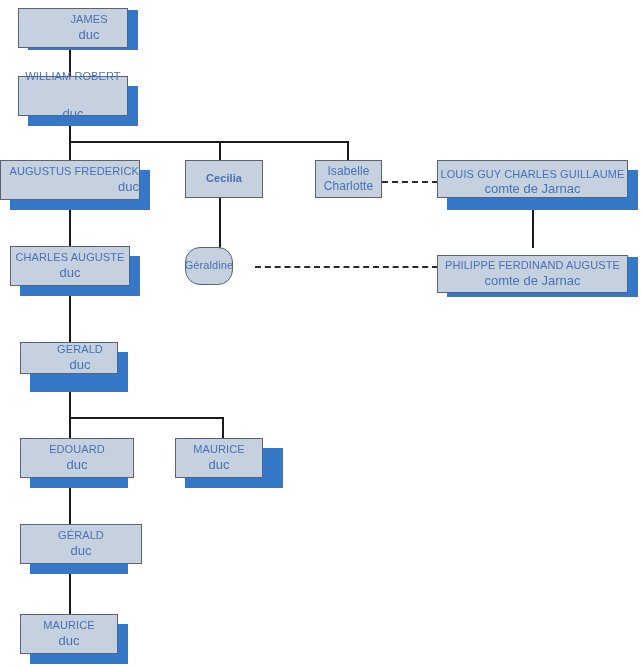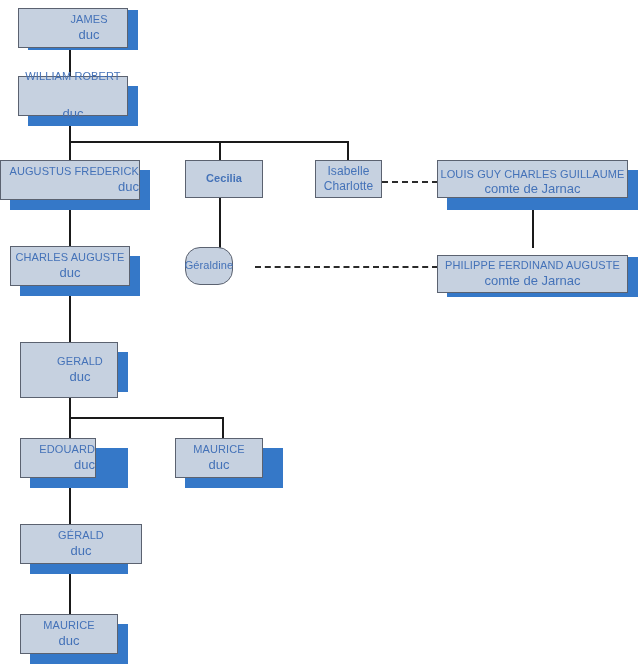--- a/index.html
+++ b/index.html
@@ -151,26 +151,26 @@
 
   <div class="node" style="left:185px; top:247px; width:48px; height:38px;border-radius:15px;">
     <span class="nm">Géraldine</span>
   </div>
 
   <div class="node" style="left:437px; top:247px; width:191px; height:38px;margin-top:8px;">
     <span class="nm">PHILIPPE FERDINAND AUGUSTE</span>
     <span class="ttl">comte de Jarnac</span>
   </div>
 
-  <div class="node" style="left:20px; top:342px; width:98px; height:56px;padding-left:22px;">
+  <div class="node" style="left:20px; top:342px; width:98px; height:32px;padding-left:22px;">
     <span class="nm">GERALD</span>
     <span class="ttl">duc</span>
   </div>
 
-  <div class="node" style="left:20px; top:438px; width:76px; height:40px;align-items:flex-end;">
+  <div class="node" style="left:20px; top:438px; width:114px; height:40px;">
     <span class="nm">EDOUARD</span>
     <span class="ttl">duc</span>
   </div>
 
   <div class="node" style="left:175px; top:438px; width:88px; height:40px;">
     <span class="nm">MAURICE</span>
     <span class="ttl">duc</span>
   </div>
 
   <div class="node" style="left:20px; top:524px; width:122px; height:40px;">

